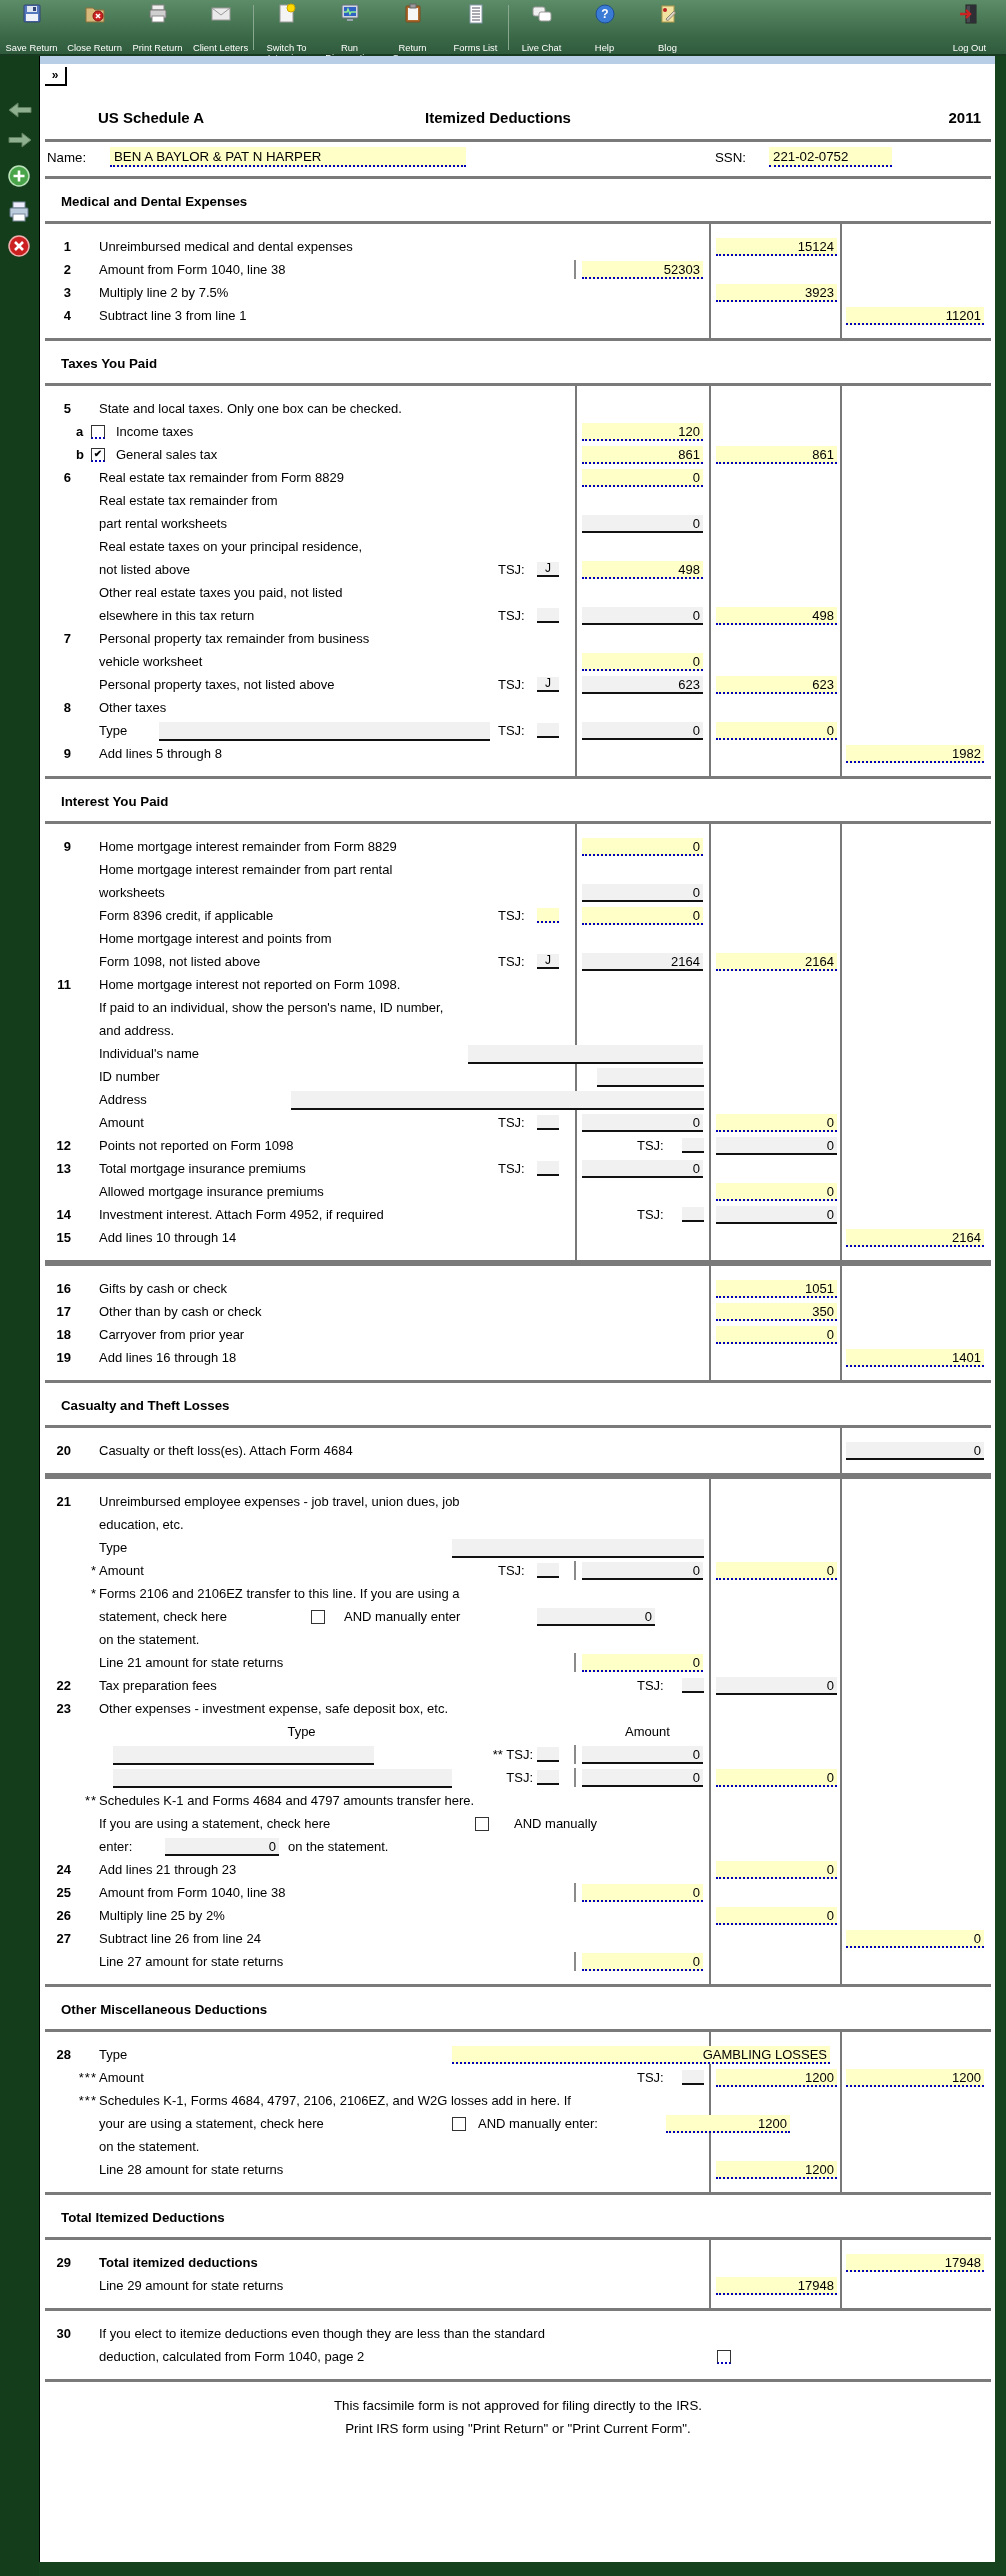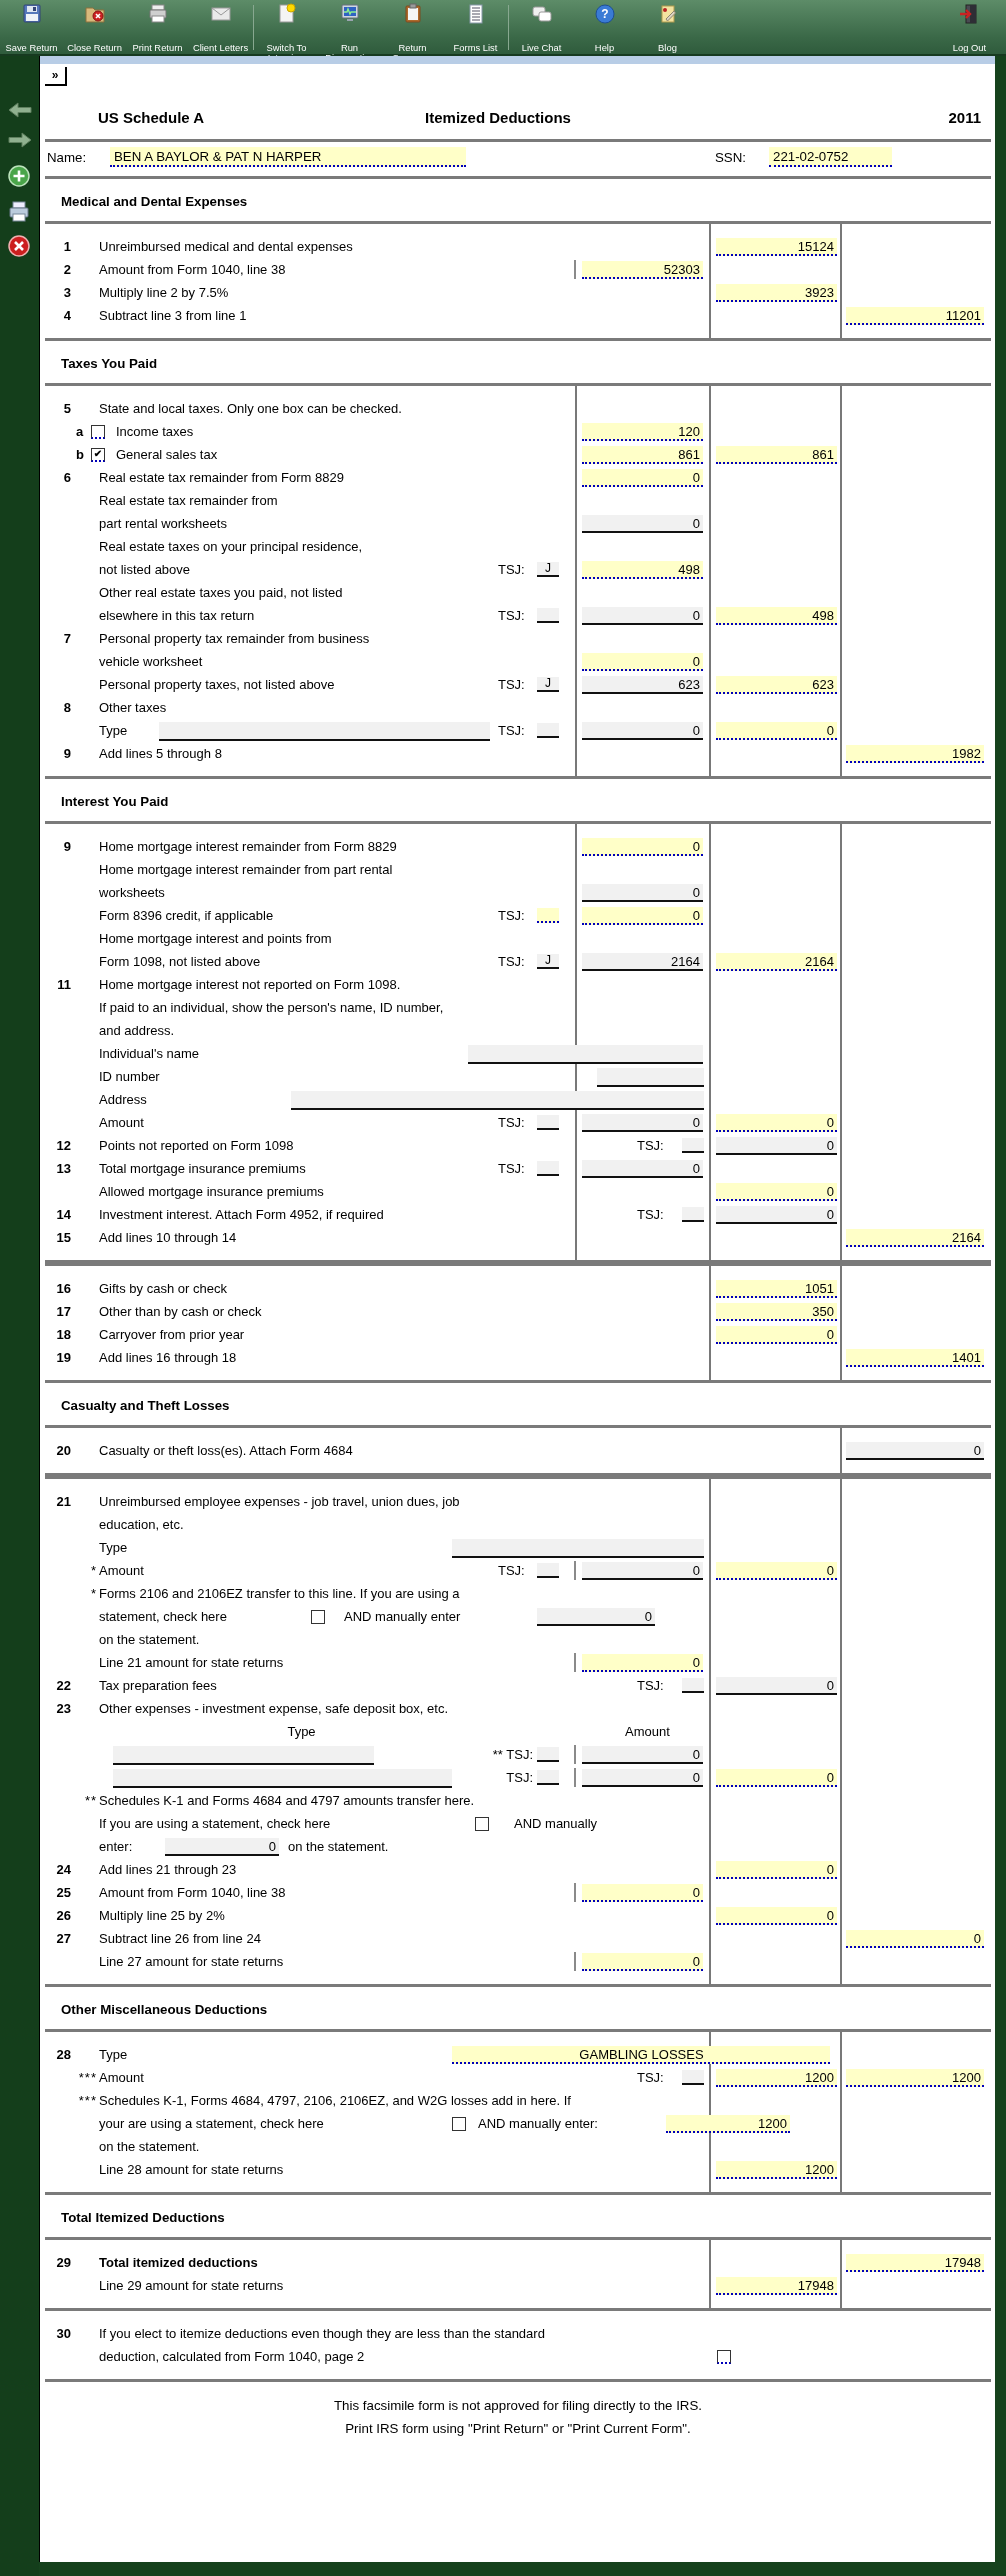--- a/index.html
+++ b/index.html
@@ -67,21 +67,21 @@
   .in8b{left:114px;width:331px}
   .in21{left:407px;width:252px}
   .in23a{left:68px;width:261px}
   .in23b{left:68px;width:339px}
   .inName{left:423px;width:235px}
   .inId{left:552px;width:107px}
   .inAddr{left:246px;width:413px}
   .fstmt{left:492px;width:118px}
   .fenter{left:120px;width:114px}
   .fstmt28{left:621px;width:124px}
-  .ftype28{left:407px;width:378px;text-align:center;padding-left:4px}
+  .ftype28{left:407px;width:378px;text-align:right;padding-left:4px}
   .hdrT{position:absolute;left:222px;width:69px;text-align:center}
   .hdrA{position:absolute;left:563px;width:79px;text-align:center}
   .footer{text-align:center;font-size:13.3px;line-height:23px;padding-top:12px}
 </style>
 </head>
 <body>
 
 <div class="toolbar">
   <div class="tbtn">
     <span class="ticon">

